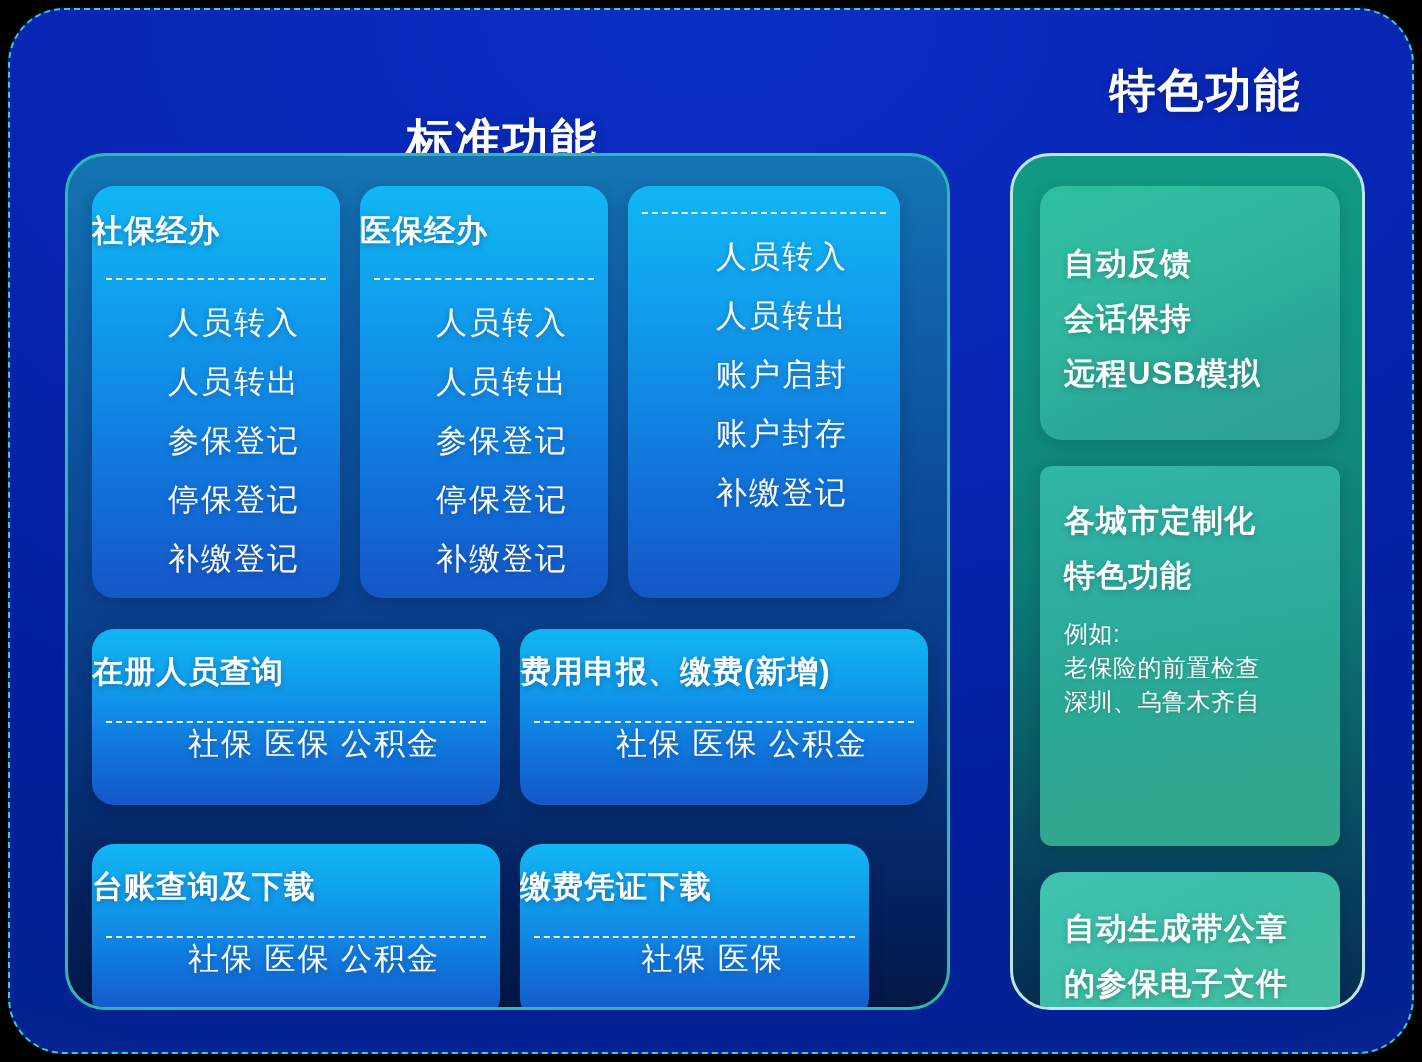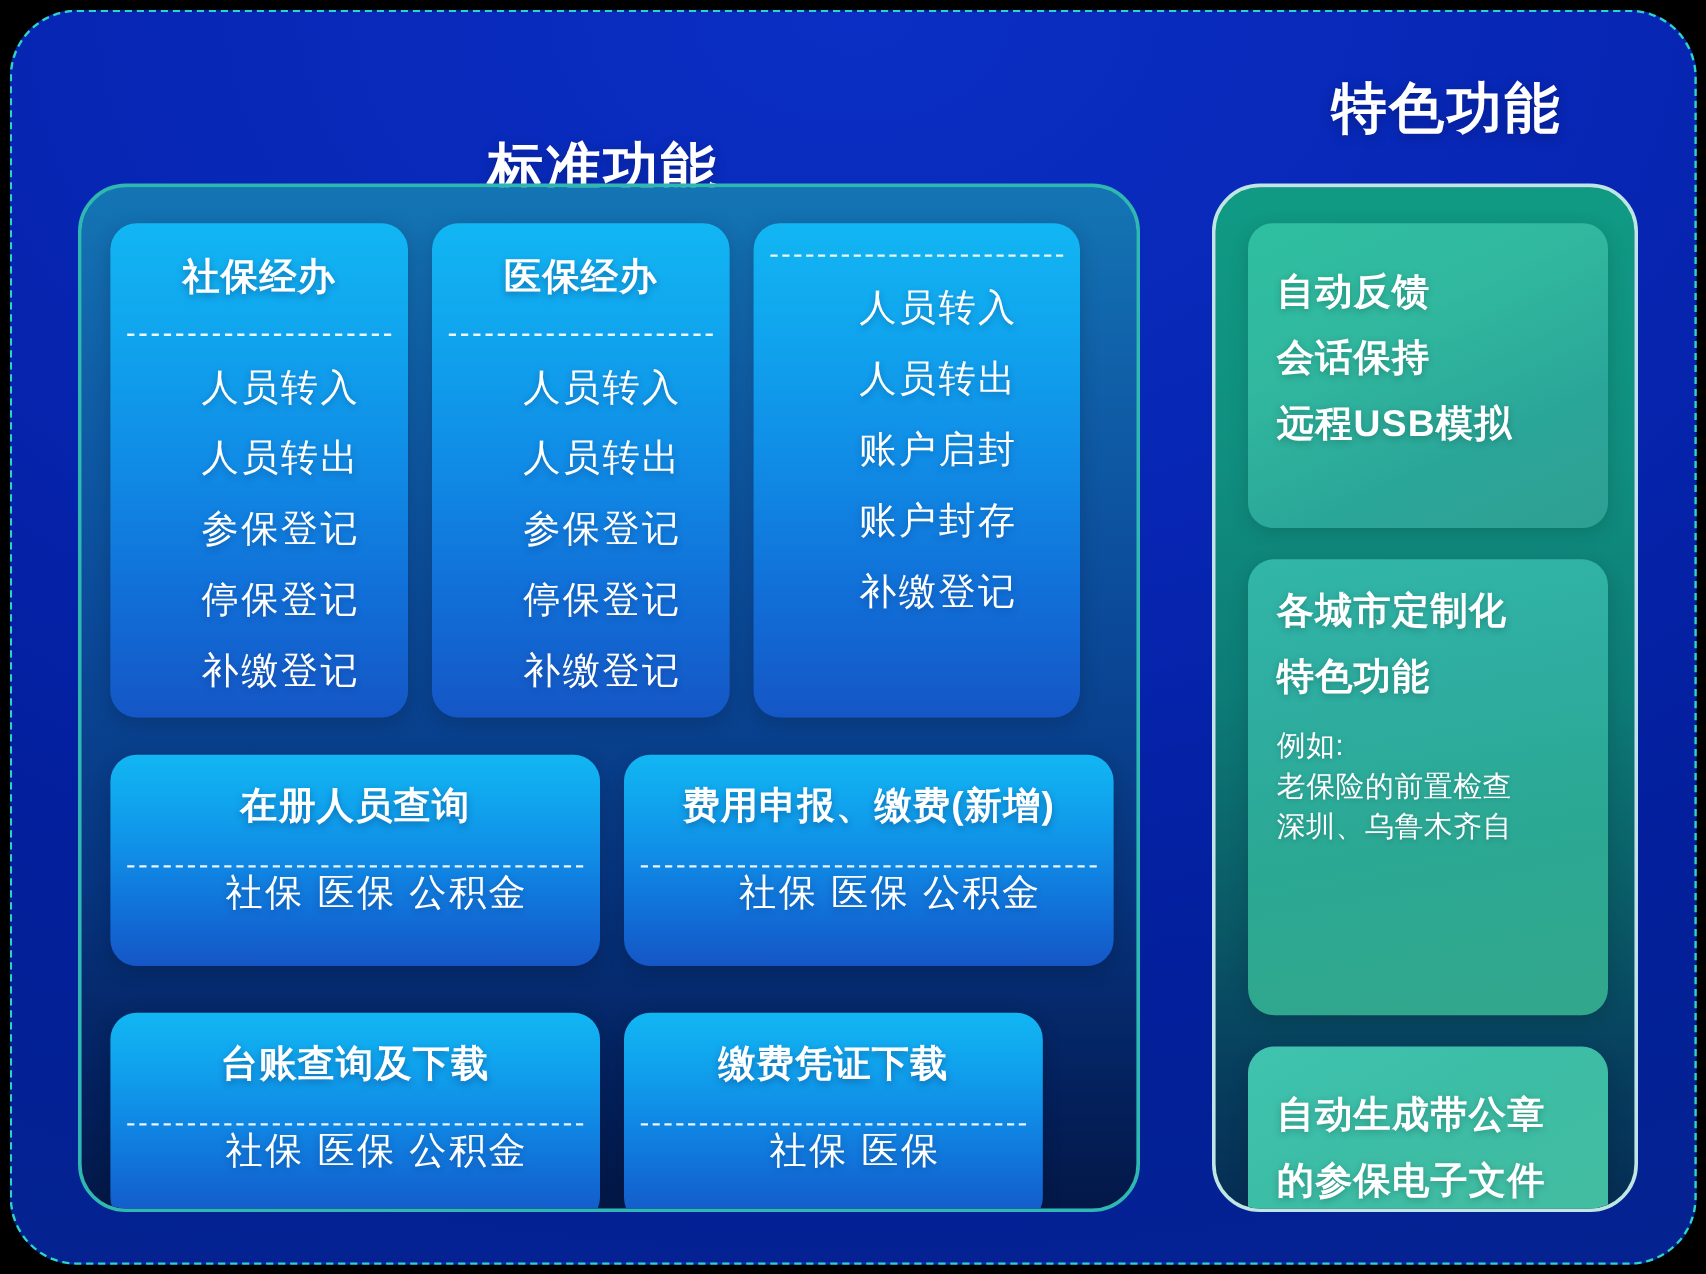--- a/index.html
+++ b/index.html
@@ -90,21 +90,20 @@
     overflow: hidden;
     background: linear-gradient(180deg,
                 #12b6f3 0%,
                 #10a5ee 22%,
                 #108ce6 48%,
                 #1170d8 74%,
                 #1556c6 100%);
     box-shadow: 0 4px 16px rgba(0,0,0,0.18);
   }
   .card-head {
-    text-align: center;
     font-weight: bold;
     font-size: 31px;
     letter-spacing: 1px;
     white-space: nowrap;
     text-shadow: 0 2px 6px rgba(0,30,80,0.35);
   }
   .divider {
     border: 0;
     border-top: 2px dashed rgba(255,255,255,0.92);
     margin: 0 14px;
@@ -173,22 +172,22 @@
   }
   .gcard .g-line {
     font-size: 31px;
     font-weight: bold;
     letter-spacing: 1px;
     white-space: nowrap;
     margin: 0 0 13px 0;
     text-shadow: 0 2px 6px rgba(0,50,50,0.30);
   }
   .gcard .g-line:last-child { margin-bottom: 0; }
-  #gcard-auto  { padding-top: 36px; border-radius: 21px; }
-  #gcard-city  { padding-top: 22px; }
+  #gcard-auto  { padding-top: 57px; }
+  #gcard-city  { padding-top: 34px; border-radius: 12px; }
   #gcard-seal  { padding-top: 36px; }
 
   .g-sub {
     margin-top: 20px;
   }
   .g-sub .s-line {
     font-size: 24px;
     font-weight: 400;
     line-height: 1.42;
     letter-spacing: 0.5px;

